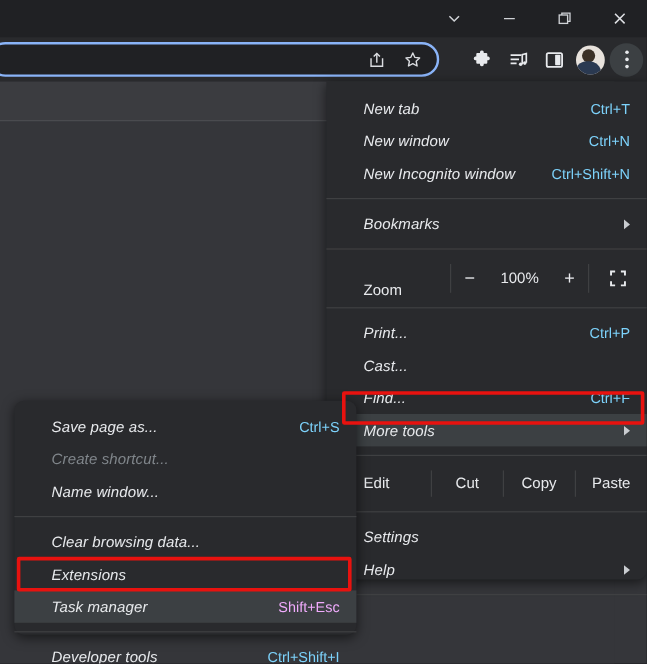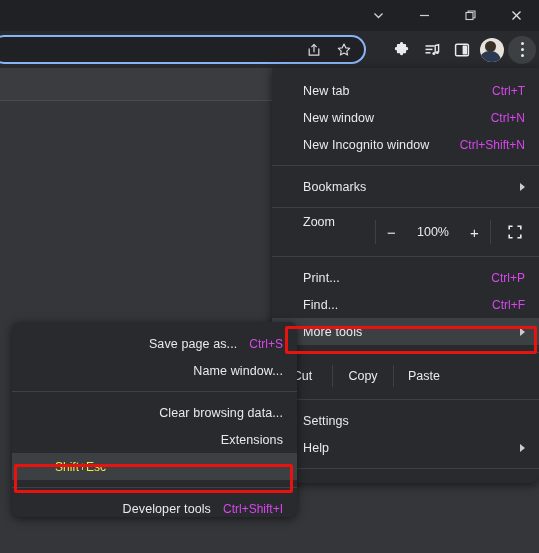--- a/index.html
+++ b/index.html
@@ -90,44 +90,44 @@
   .menu {
     position: absolute;
     background: #292a2d;
     border-radius: 8px;
     box-shadow: 0 2px 10px rgba(0,0,0,.55);
     color: #e8eaed;
     font-size: 12.5px;
     padding: 8px 0;
   }
   #main-menu  { left: 272px; top: 68px; width: 267px; height: 415px; border-radius: 0 0 8px 8px; padding-top: 9px; }
-  #sub-menu   { left: 12px;  top: 322px; width: 285px; height: 195px; text-align: right; }
+  #sub-menu   { left: 12px;  top: 334px; width: 285px; height: 195px; }
 
   .mi {
     position: relative; height: 27px;
     display: flex; align-items: center;
     padding: 0 14px 0 31px;
     white-space: nowrap;
   }
   .mi.hover { background: #3c4043; }
-  .mi .label { flex: 1 1 auto; letter-spacing: .1px; }
-  .mi .accel { color: #d946ef; font-size: 12px; padding-left: 12px; }
+  .mi .label { flex: 1 1 auto; letter-spacing: .1px; font-style: italic; }
+  .mi .accel { color: #7dd3fc; font-size: 12px; padding-left: 12px; }
   .mi.disabled .label { color: #80868b; }
   .arrow {
     width: 0; height: 0;
     border-left: 5px solid #c9ccd0;
     border-top: 4px solid transparent;
     border-bottom: 4px solid transparent;
     margin-left: 10px;
   }
   .sep { height: 1px; background: #3f4042; margin: 7px 0; }
 
   
   .zoomrow {
-    display: flex; align-items: flex-start; height: 34px;
+    display: flex; align-items: flex-end; height: 34px;
     padding-left: 31px;
     gap: 36px;
   }
   .zoomrow .zlabel { flex: 0 0 auto; font-size: 12.5px; }
   .zoomrow .zctrl {
     margin-left: auto; display: flex; align-items: center; height: 34px;
   }
   .zvdiv { width: 1px; height: 24px; background: #3f4042; }
   .zbtn {
     width: 31px; height: 34px; display: flex; align-items: center; justify-content: center;
@@ -293,31 +293,35 @@
       </div>
     </div>
 
     <div class="sep"></div>
 
     <div class="mi">
       <span class="label">Print...</span>
       <span class="accel">Ctrl+P</span>
     </div>
     <div class="mi">
+      <span class="label">Cast...</span>
+    </div>
+    <div class="mi">
       <span class="label">Find...</span>
       <span class="accel">Ctrl+F</span>
     </div>
     <div class="mi hover">
       <span class="label">More tools</span>
       <span class="arrow"></span>
     </div>
 
     <div class="sep"></div>
 
     <div class="editrow">
+      <div class="ecell e-edit">Edit</div>
       <div class="evdiv"></div>
       <div class="ecell e-cut">Cut</div>
       <div class="evdiv"></div>
       <div class="ecell e-copy">Copy</div>
       <div class="evdiv"></div>
       <div class="ecell e-paste">Paste</div>
     </div>
 
     <div class="sep"></div>
 
@@ -331,34 +335,38 @@
 
     <div class="sep"></div>
 
   </div>
 
   <div class="menu" id="sub-menu">
     <div class="mi">
       <span class="label">Save page as...</span>
       <span class="accel">Ctrl+S</span>
     </div>
+    <div class="mi disabled">
+      <span class="label">Create shortcut...</span>
+    </div>
     <div class="mi">
       <span class="label">Name window...</span>
     </div>
 
     <div class="sep"></div>
 
     <div class="mi">
       <span class="label">Clear browsing data...</span>
     </div>
     <div class="mi">
       <span class="label">Extensions</span>
     </div>
     <div class="mi hover">
-      <span class="accel" style="color:#fde047">Shift+Esc</span>
+      <span class="label">Task manager</span>
+      <span class="accel" style="color:#f0abfc">Shift+Esc</span>
     </div>
 
     <div class="sep"></div>
 
     <div class="mi">
       <span class="label">Developer tools</span>
       <span class="accel">Ctrl+Shift+I</span>
     </div>
   </div>
 

